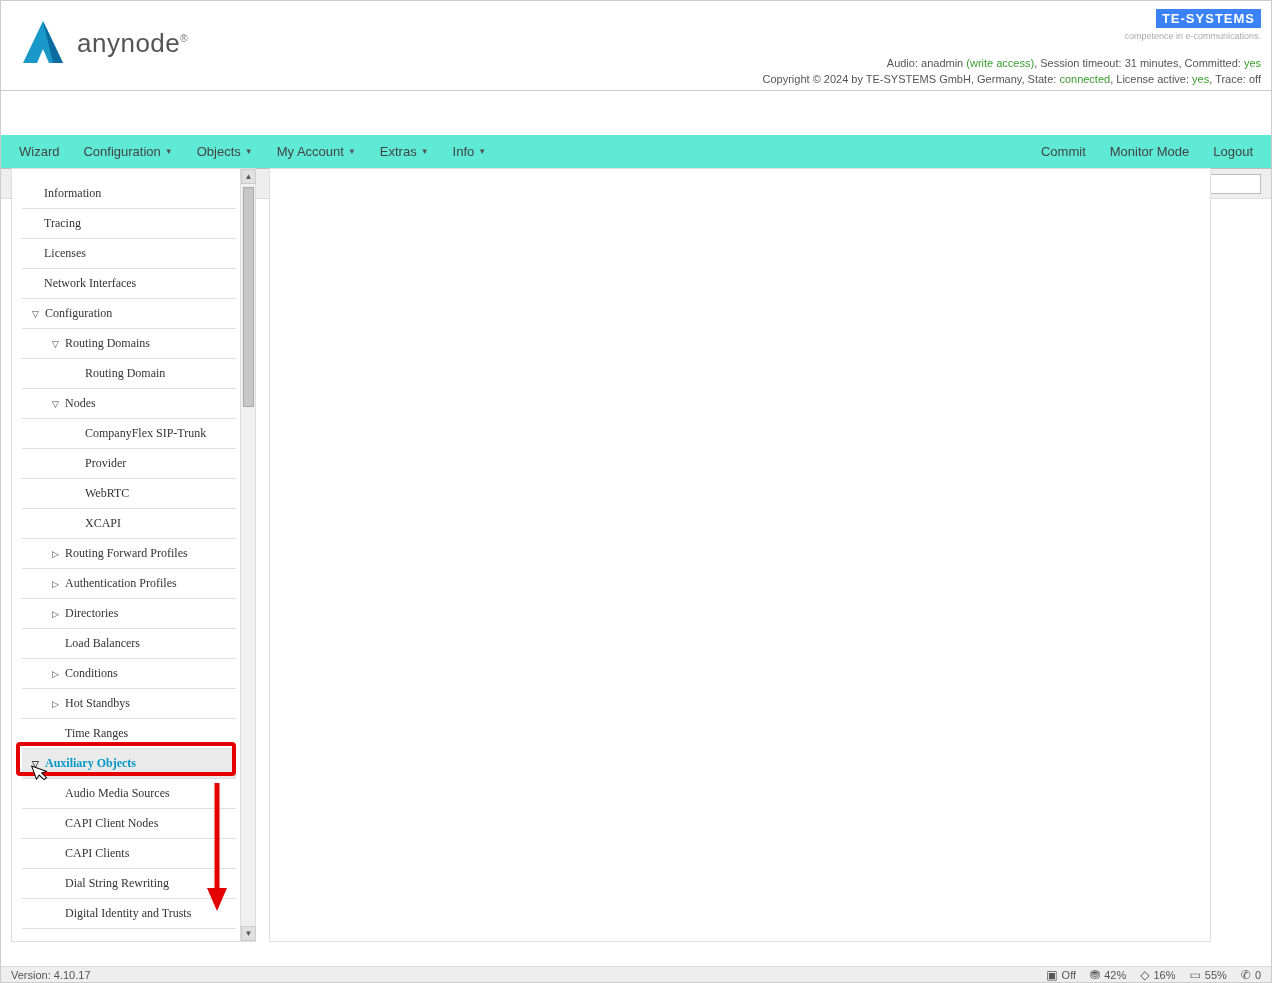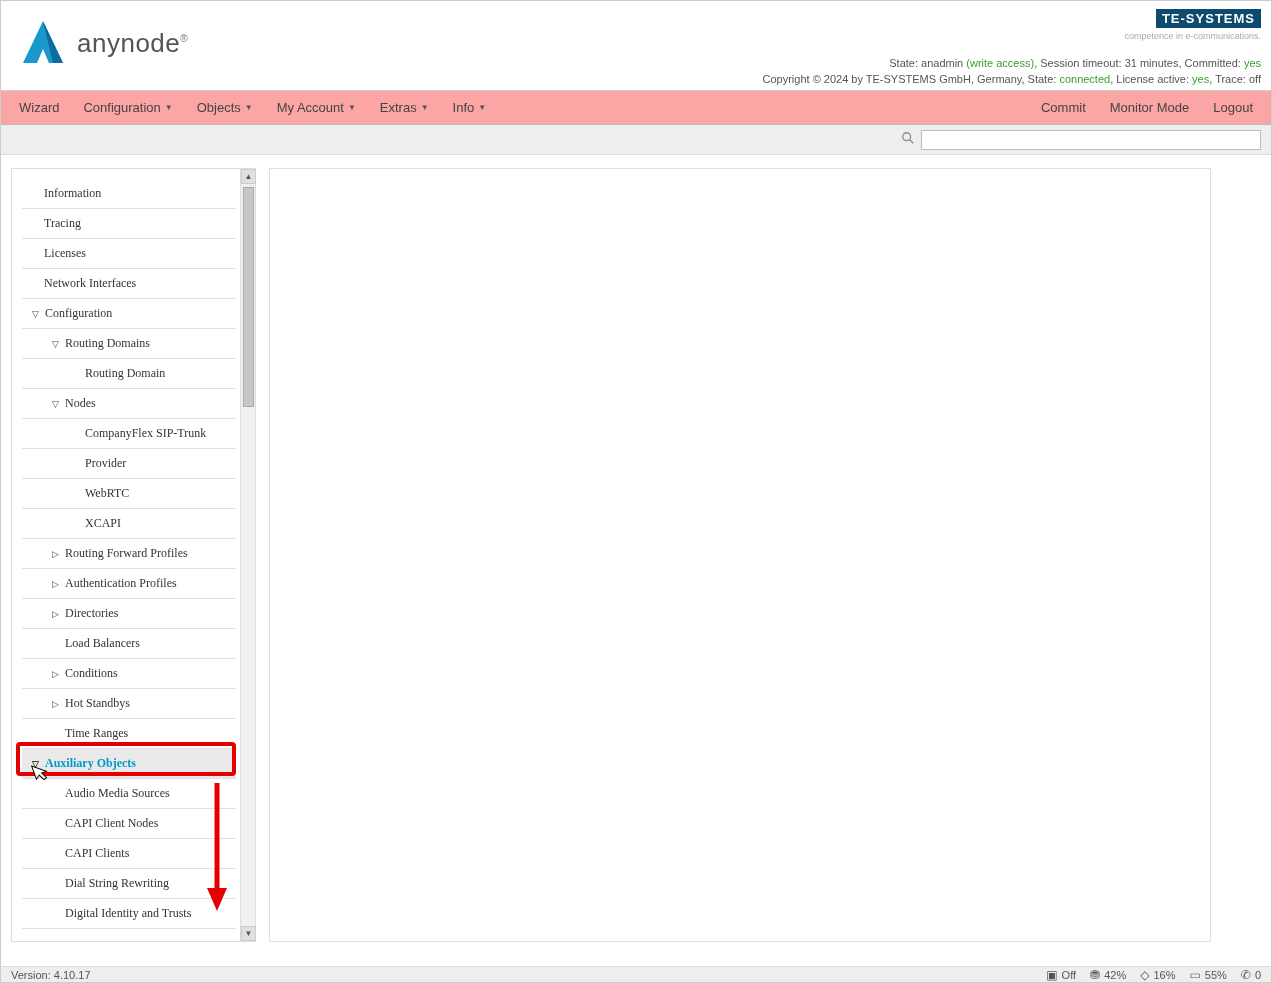--- a/index.html
+++ b/index.html
@@ -42,21 +42,21 @@
   }
   .logo-reg {
     font-size: 10px;
     vertical-align: super;
     color: #777;
   }
   .te-logo {
     position: absolute;
     right: 10px;
     top: 8px;
-    background: #0c4a6e;
+    background: #3b82f6;
     color: #fff;
     padding: 2px 6px;
     font-weight: bold;
     font-size: 13px;
     letter-spacing: 1px;
   }
   .te-tag {
     position: absolute;
     right: 10px;
     top: 30px;
@@ -76,25 +76,26 @@
     right: 10px;
     top: 72px;
     font-size: 11px;
     color: #555;
     text-align: left;
   }
   .green { color: #3a9c2e; }
   
   .menubar {
     height: 34px;
-    background: #fca5a5;
+    background: #5eead4;
     border-bottom: 1px solid #bbb;
     display: flex;
     align-items: stretch;
     padding: 0 6px;
+    margin-top: 44px;
   }
   .menubar .menu-item {
     padding: 0 12px;
     display: flex;
     align-items: center;
     color: #444;
     cursor: pointer;
     font-size: 13px;
   }
   .menubar .spacer { flex: 1; }
@@ -255,21 +256,21 @@
         <path d="M24 2 L44 44 L34 44 Z" fill="#0a6ca1"></path>
       </svg>
     </div>
     <span class="logo-text">
       <span>anynode</span><span class="logo-reg">®</span>
     </span>
   </div>
   <div class="te-logo">TE-SYSTEMS</div>
   <div class="te-tag">competence in e-communications.</div>
   <div class="status-line">
-    <span>State: </span><span>anadmin</span><span class="green"> (write access)</span><span>, Session timeout: </span><span>31 minutes</span><span>, Committed: </span><span class="green">yes</span>
+    <span>Audio: </span><span>anadmin</span><span class="green"> (write access)</span><span>, Session timeout: </span><span>31 minutes</span><span>, Committed: </span><span class="green">yes</span>
   </div>
   <div class="copyright-line">
     <span>Copyright © 2024 by TE-SYSTEMS GmbH, Germany, State: </span><span class="green">connected</span><span>, License active: </span><span class="green">yes</span><span>, Trace: </span><span>off</span>
   </div>
 </div>
 
 <div class="menubar">
   <div class="menu-item">
       <span>Wizard</span>
     </div>

